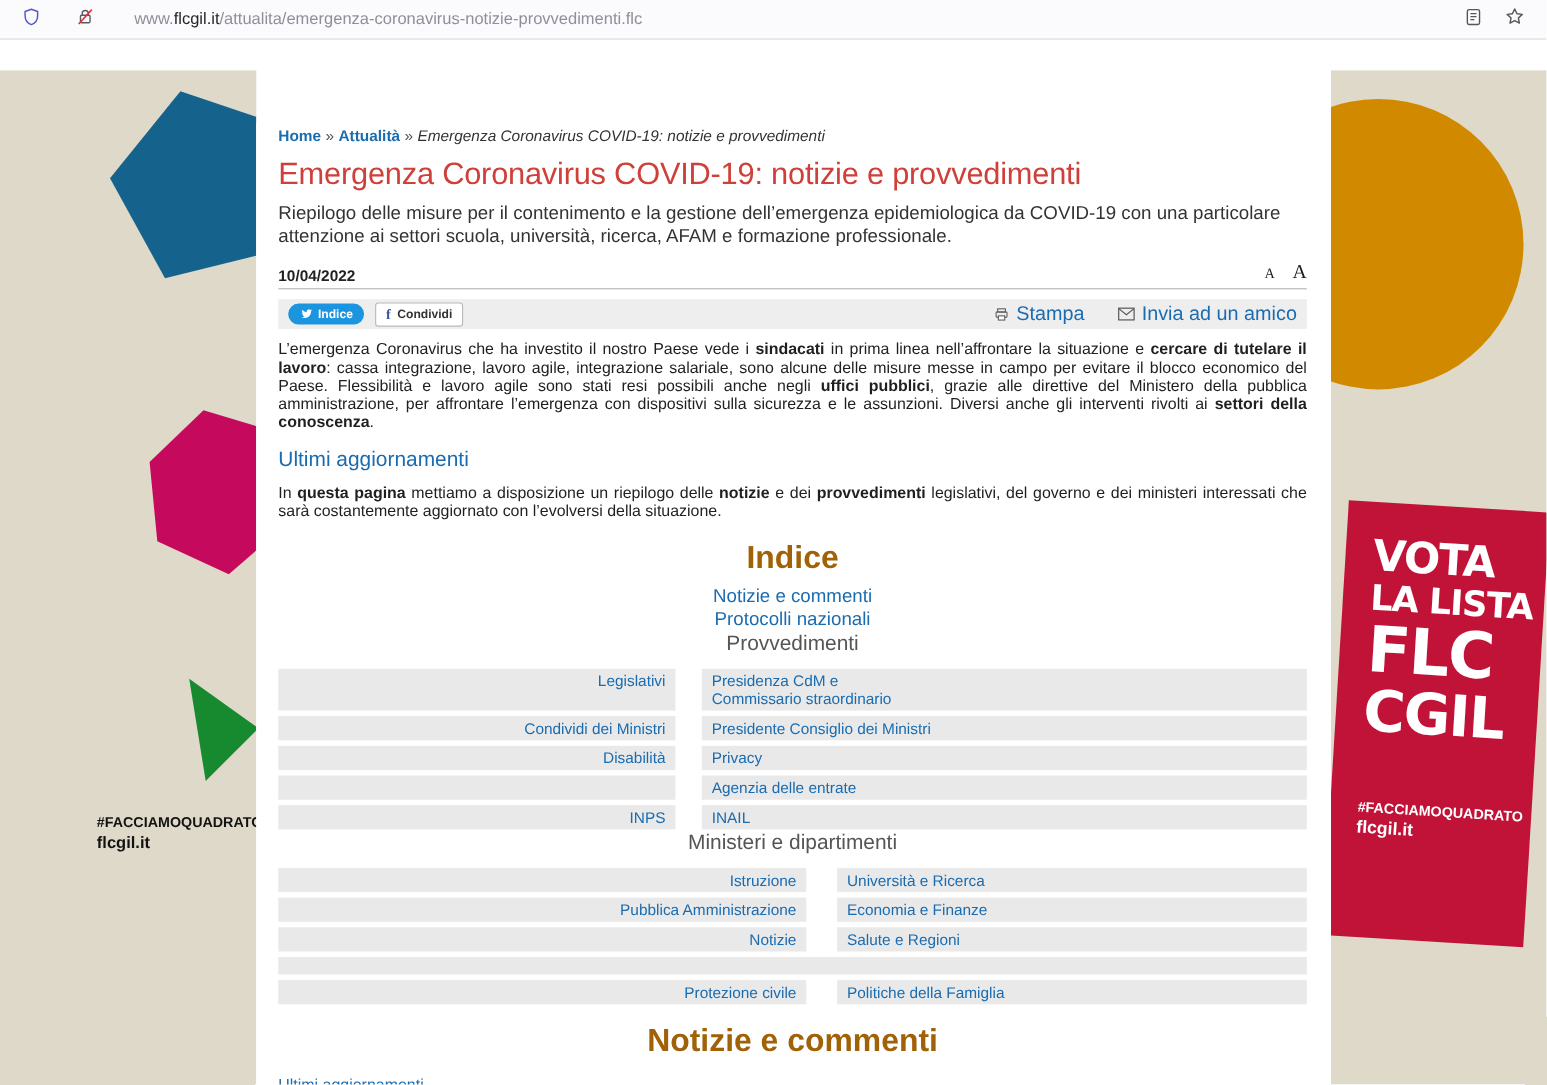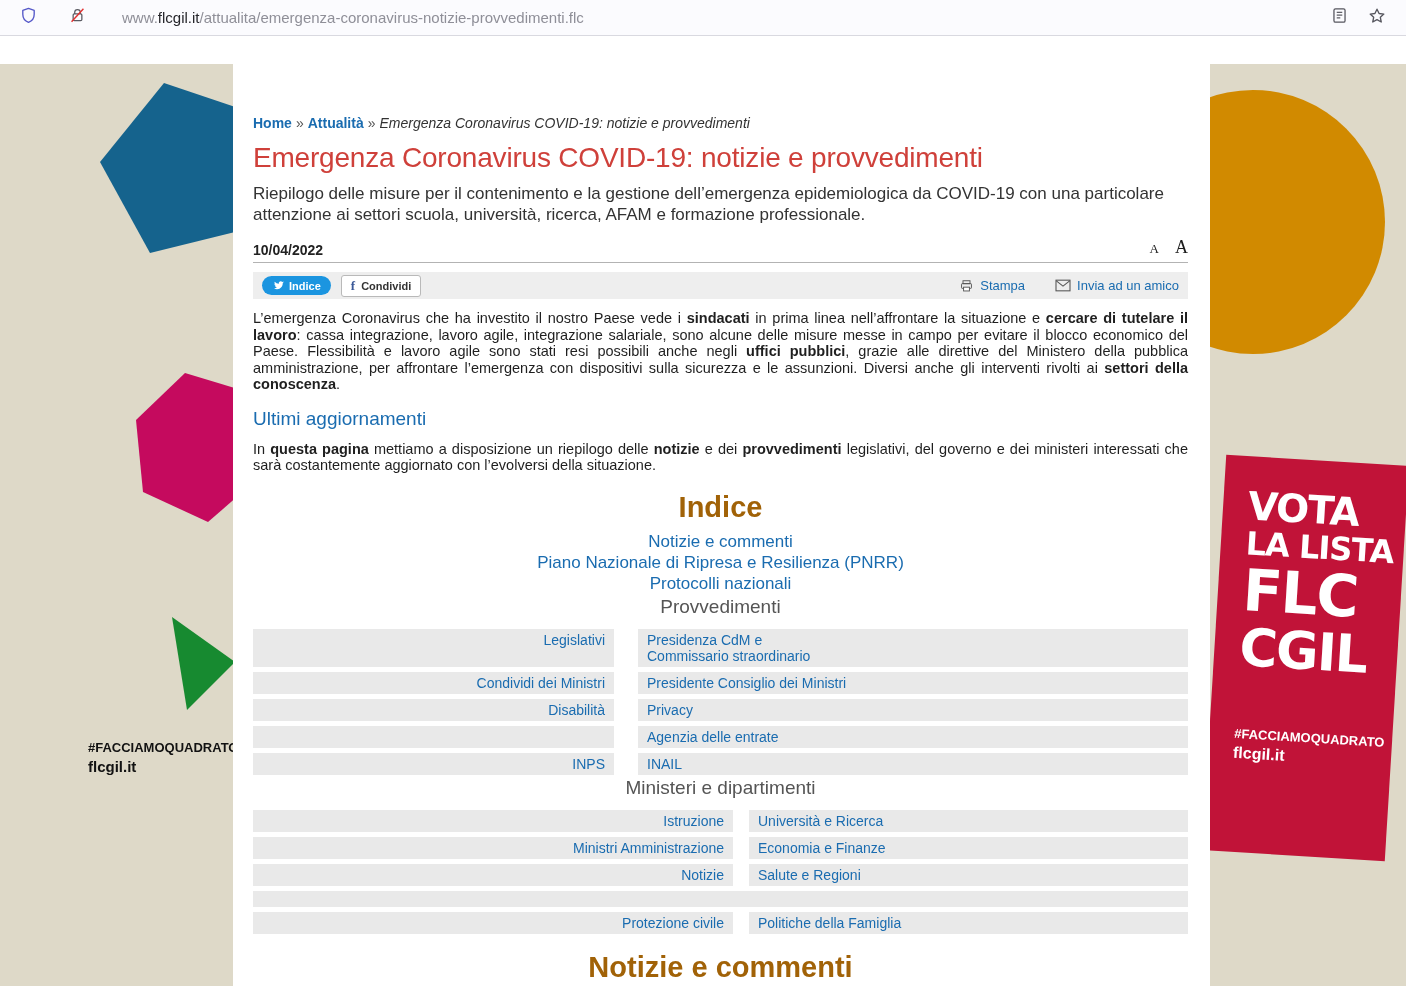--- a/index.html
+++ b/index.html
@@ -64,35 +64,35 @@
   .fa-small{font-size:13px;cursor:pointer;}
   .fa-large{font-size:18px;margin-left:12px;cursor:pointer;}
 
   .share-bar{display:flex;align-items:center;background:#eeeeee;height:27px;margin-top:9px;padding:0 9px;gap:10px;}
   .tweet-btn{display:inline-flex;align-items:center;gap:4px;background:#1b95e0;color:#fff;
     font-size:11px;font-weight:700;border-radius:12px;padding:3px 10px;cursor:pointer;}
   .fb-btn{display:inline-flex;align-items:center;gap:6px;background:#fff;border:1px solid #b9b9b9;
     border-radius:3px;padding:2px 9px;font-size:11px;font-weight:700;color:#333;cursor:pointer;}
   .fb-f{color:#3b5998;font-weight:900;font-size:13px;font-family:"Liberation Serif",serif;}
   .share-right{margin-left:auto;display:flex;gap:30px;align-items:center;}
-  .share-link{color:#1a6cb0;font-size:13px;display:inline-flex;gap:6px;align-items:center;}
+  .share-link{color:#1a6cb0;font-size:18px;display:inline-flex;gap:6px;align-items:center;}
 
   .body-par{text-align:justify;font-size:14.5px;line-height:16.5px;color:#1f1f1f;margin-top:11px;}
   .body-par b{font-weight:700;}
 
   .blue-heading{color:#1a6cb0;font-size:19px;font-weight:400;margin-top:15px;}
 
   .red-heading{color:#a16207;font-size:29px;font-weight:700;text-align:center;margin-top:17px;}
   .center-links{text-align:center;margin-top:7px;font-size:17px;line-height:21px;}
   .center-links a{color:#1a6cb0;display:inline-block;}
   .gray-heading{text-align:center;font-size:19px;color:#555;margin-top:2px;font-weight:400;}
 
   .ptable{margin-top:11px;display:flex;flex-direction:column;gap:5px;}
   .trow{display:flex;gap:24px;}
-  .ptable.t2 .trow{gap:16px;}
+  .ptable.t2 .trow{gap:28px;}
   .tcell{background:#e9e9e9;padding:3px 9px;font-size:14px;line-height:16px;min-height:16px;box-sizing:border-box;}
   .tl{width:361px;text-align:right;flex:none;}
   .ptable.t2 .tl{width:480px;}
   .tr2{flex:1;text-align:left;}
   .tlink{color:#1a6cb0;white-space:pre-line;}
 
   .news-list{margin-top:0;}
   .news-item{margin-top:16px;font-size:14.5px;line-height:17px;}
   .news-item a{color:#1a6cb0;}
 </style>
@@ -208,21 +208,20 @@
   <div class="body-par"><span>L’emergenza Coronavirus che ha investito il nostro Paese vede i </span><b>sindacati</b><span> in prima linea nell’affrontare la situazione e </span><b>cercare di tutelare il lavoro</b><span>: cassa integrazione, lavoro agile, integrazione salariale, sono alcune delle misure messe in campo per evitare il blocco economico del Paese. Flessibilità e lavoro agile sono stati resi possibili anche negli </span><b>uffici pubblici</b><span>, grazie alle direttive del Ministero della pubblica amministrazione, per affrontare l’emergenza con dispositivi sulla sicurezza e le assunzioni. Diversi anche gli interventi rivolti ai </span><b>settori della conoscenza</b><span>.</span></div>
 
   <div class="blue-heading">Ultimi aggiornamenti</div>
 
   <div class="body-par"><span>In </span><b>questa pagina</b><span> mettiamo a disposizione un riepilogo delle </span><b>notizie</b><span> e dei </span><b>provvedimenti</b><span> legislativi, del governo e dei ministeri interessati che sarà costantemente aggiornato con l’evolversi della situazione.</span></div>
 
   <div class="red-heading">Indice</div>
 
   <div class="center-links">
       <div class="link-line"><a>Notizie e commenti</a></div>
-      <div class="link-line"><a>Piano Nazionale di Ripresa e Resilienza (PNRR)</a></div>
       <div class="link-line"><a>Protocolli nazionali</a></div>
     </div>
 
   <div class="gray-heading">Provvedimenti</div>
 
   <div class="ptable t1">
       <div class="trow">
         <div class="tcell tl"><a class="tlink">Legislativi</a></div>
         <div class="tcell tr2"><a class="tlink">Presidenza CdM e
 Commissario straordinario</a></div>
@@ -246,21 +245,21 @@
     </div>
 
   <div class="gray-heading">Ministeri e dipartimenti</div>
 
   <div class="ptable t2">
       <div class="trow">
         <div class="tcell tl"><a class="tlink">Istruzione</a></div>
         <div class="tcell tr2"><a class="tlink">Università e Ricerca</a></div>
       </div>
       <div class="trow">
-        <div class="tcell tl"><a class="tlink">Ministri Amministrazione</a></div>
+        <div class="tcell tl"><a class="tlink">Pubblica Amministrazione</a></div>
         <div class="tcell tr2"><a class="tlink">Economia e Finanze</a></div>
       </div>
       <div class="trow">
         <div class="tcell tl"><a class="tlink">Notizie</a></div>
         <div class="tcell tr2"><a class="tlink">Salute e Regioni</a></div>
       </div>
       <div class="trow">
         <div class="tcell tr2"></div>
       </div>
       <div class="trow">

